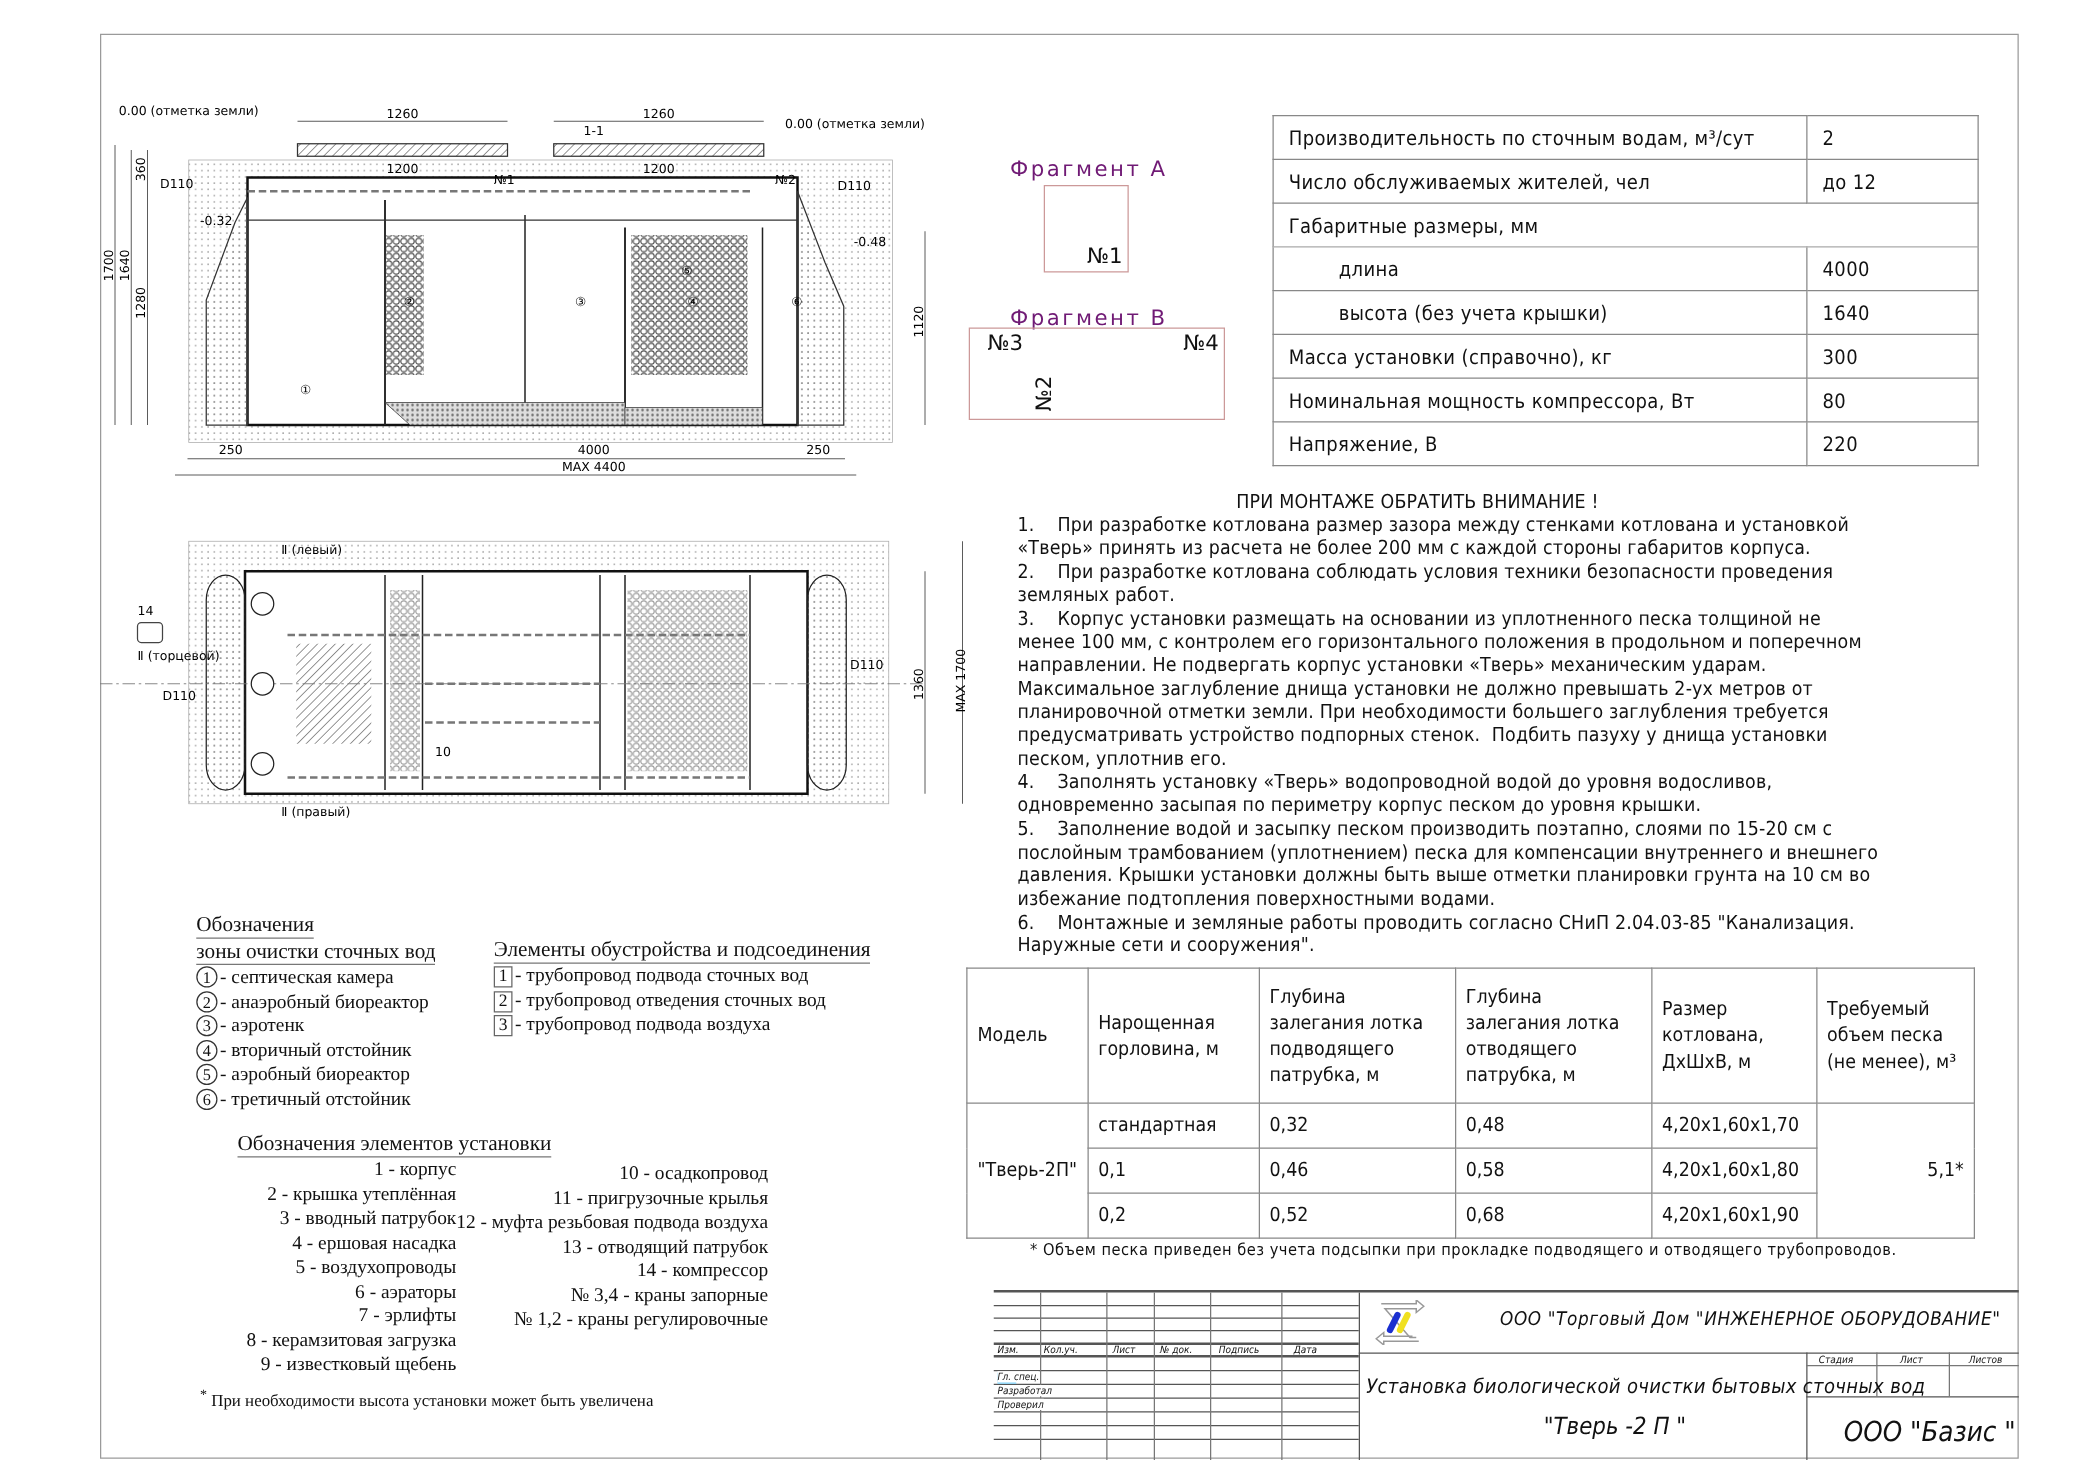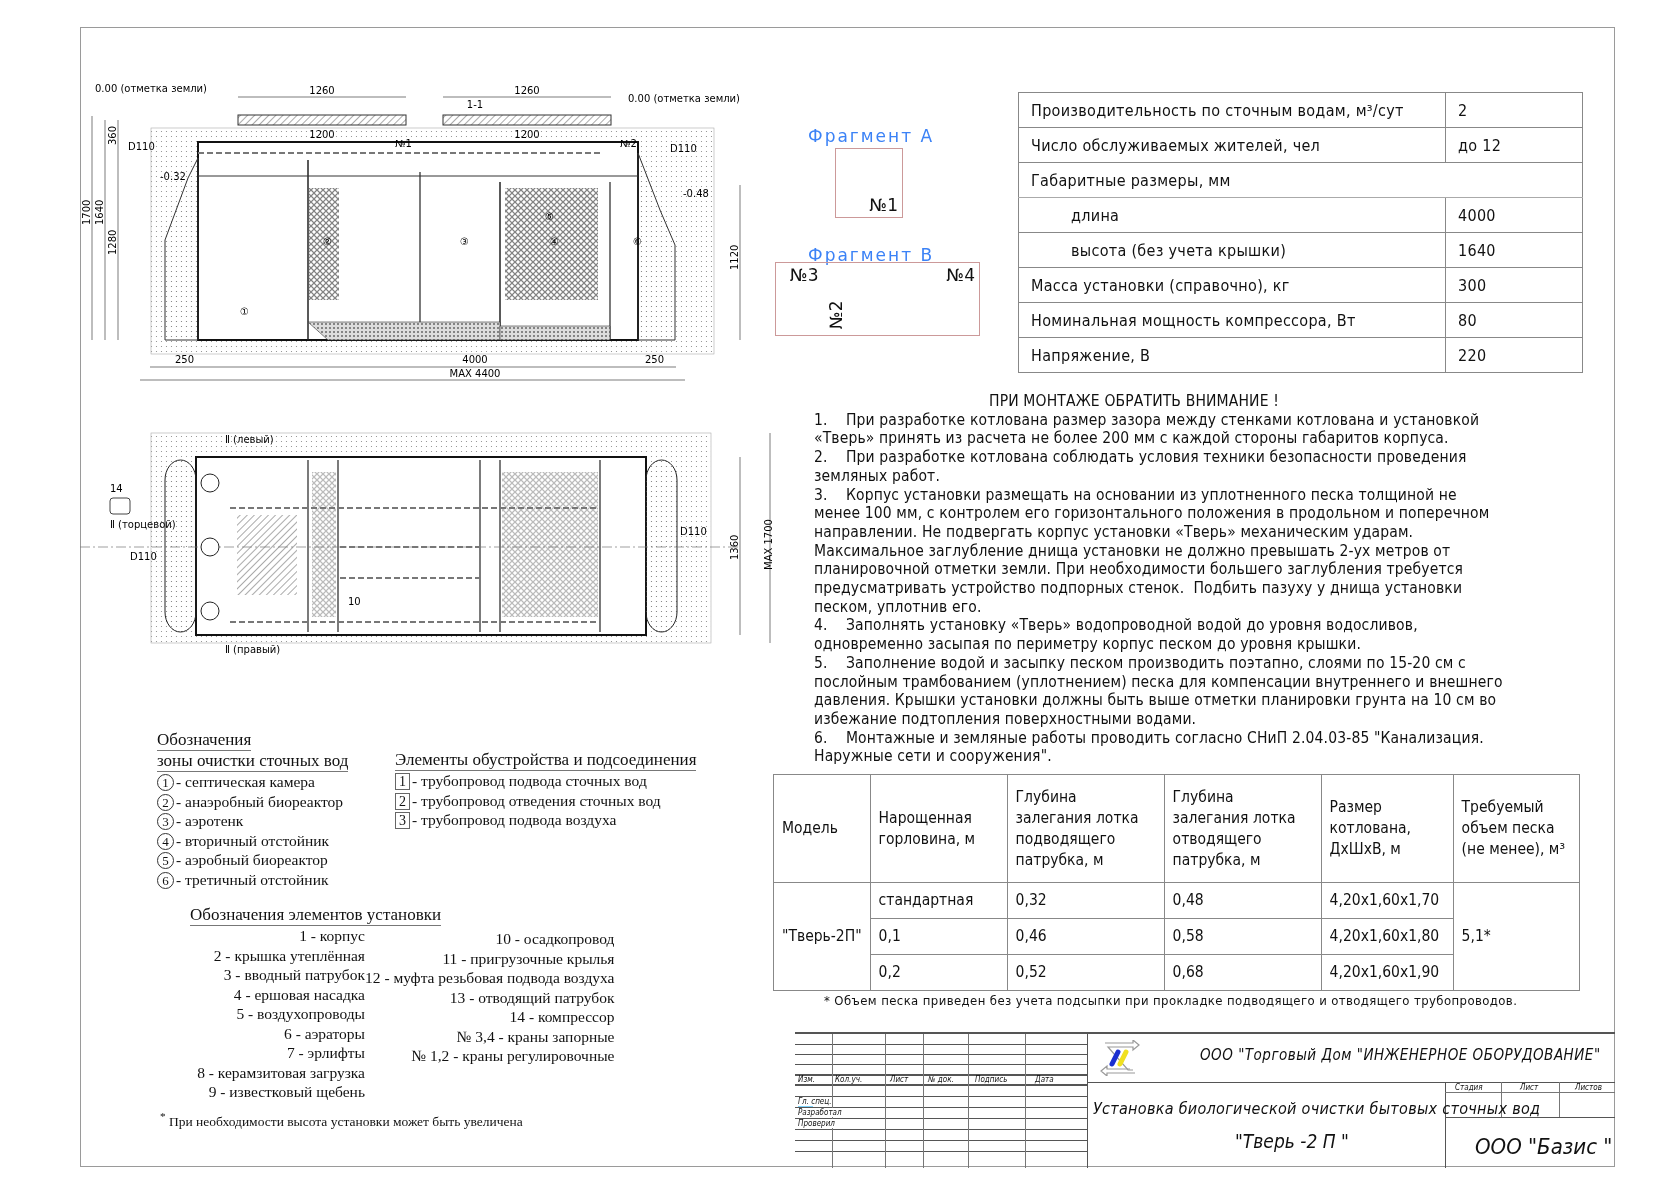--- a/index.html
+++ b/index.html
@@ -31,21 +31,21 @@
   .tb{position:absolute;left:795px;top:1032px;width:820px;height:134px;border-top:2px solid #555;}
   .tb .grid{position:absolute;left:0;top:0;width:292px;height:134px;border-right:1px solid #555;}
   .tb .gline{position:absolute;left:0;width:292px;border-top:1px solid #555;}
   .tb .vline{position:absolute;top:0;height:134px;border-left:1px solid #777;}
   .tb .small{position:absolute;font-size:8px;font-style:italic;}
   .tb .co{position:absolute;left:405px;top:12px;font-size:15px;font-style:italic;letter-spacing:0.5px;}
   .tb .name{position:absolute;left:298px;top:65px;font-size:16px;font-style:italic;letter-spacing:0.3px;}
   .tb .model{position:absolute;left:440px;top:96px;font-size:19px;font-style:italic;}
   .tb .firm{position:absolute;left:680px;top:100px;font-size:22px;font-style:italic;}
   .drawlabel{font-size:10px;color:#555;font-family:"DejaVu Sans",sans-serif;}
-  .frag{font-size:17px;color:#3b82f6;letter-spacing:2px;}
+  .frag{font-size:17px;color:#701a75;letter-spacing:2px;}
 </style>
 </head>
 <body>
 
 <div class="frame"></div>
 
 <svg class="abs" style="left:80px;top:70px" width="700" height="350">
   <defs>
     <pattern id="dots" width="5" height="5" patternUnits="userSpaceOnUse">
         <circle cx="1.5" cy="1.5" r="0.6" fill="#888"></circle>
@@ -240,21 +240,21 @@
       <th>Требуемый объем песка (не менее), м³</th>
     </tr>
   </thead>
   <tbody>
     <tr style="height:36px">
       <td rowspan="3">"Тверь-2П"</td>
       <td>стандартная</td>
       <td>0,32</td>
       <td>0,48</td>
       <td>4,20x1,60x1,70</td>
-      <td rowspan="3" style="text-align:left">5,1*</td>
+      <td rowspan="3" style="text-align:right">5,1*</td>
     </tr>
     <tr style="height:36px">
       <td>0,1</td>
       <td>0,46</td>
       <td>0,58</td>
       <td>4,20x1,60x1,80</td>
     </tr>
     <tr style="height:36px">
       <td>0,2</td>
       <td>0,52</td>

